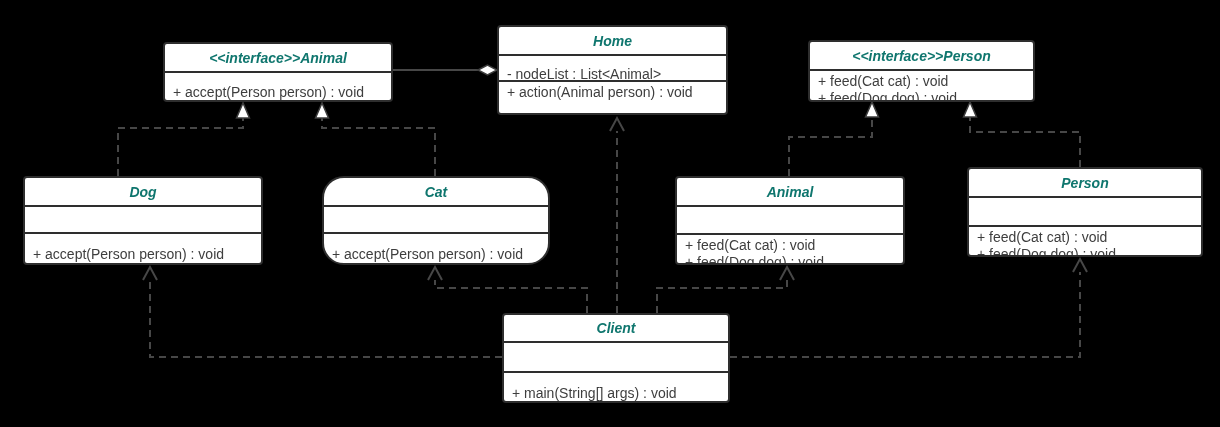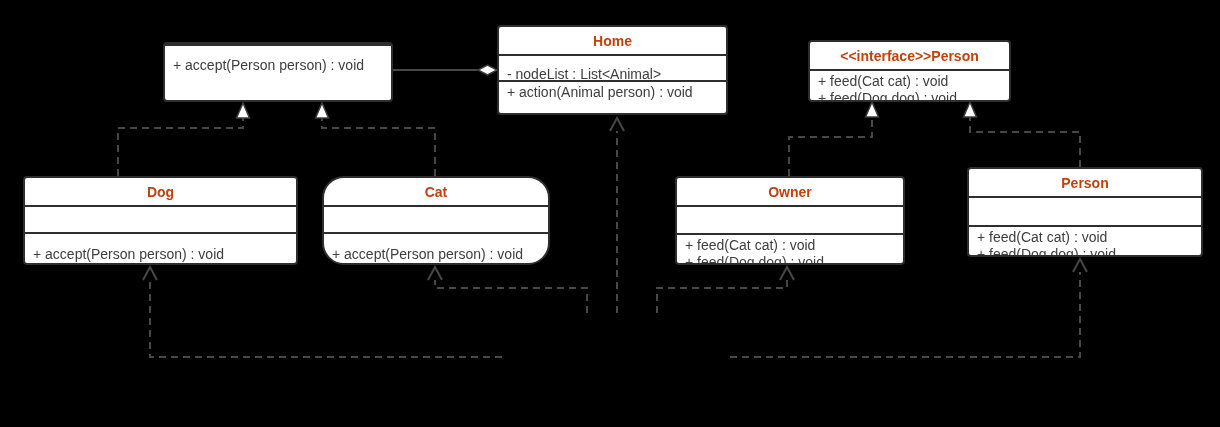--- a/index.html
+++ b/index.html
@@ -6,23 +6,23 @@
   .canvas {
     position:relative; width:1220px; height:427px; background:#000000;
     font-family:"Liberation Sans", sans-serif; overflow:hidden;
   }
   svg.connectors { position:absolute; left:0; top:0; z-index:1; }
   .uml-class {
     position:absolute; background:#ffffff; border:2px solid #2e2e2e;
     border-radius:4px; box-sizing:border-box; color:#3e3e3e; z-index:2;
   }
   .uml-title {
-    font-weight:bold; font-size:14px; text-align:center; color:#c2410c;
+    font-weight:bold; font-size:14px; text-align:center; color:#0f766e;
     display:flex; align-items:center; justify-content:center;
-    box-sizing:border-box; overflow:hidden; white-space:nowrap;
+    box-sizing:border-box; overflow:hidden; white-space:nowrap;font-style:italic;
   }
   .uml-sec {
     border-top:2px solid #2e2e2e; box-sizing:border-box; overflow:hidden;
     font-size:14px; line-height:17px; padding:2px 4px 0 8px; white-space:nowrap;
   }
   .uml-sec.single { display:flex; align-items:center; padding-top:12px; }
   .uml-line { white-space:nowrap; }
 </style>
 </head>
 <body>
@@ -76,71 +76,79 @@
       <polyline points="143,280 150,267 157,280" fill="none" stroke="#474747" stroke-width="2"></polyline>
     </g>
 
     <g>
       <polyline points="730,357 1080,357 1080,272" fill="none" stroke="#474747" stroke-width="2" stroke-dasharray="7 5"></polyline>
       <polyline points="1073,272 1080,259 1087,272" fill="none" stroke="#474747" stroke-width="2"></polyline>
     </g>
   </svg>
 
   <div class="uml-class" style="left:163px; top:42px; width:230px; height:60px;">
+    <div class="uml-title" style="height:27px">&lt;&lt;interface&gt;&gt;Animal</div>
     <div class="uml-sec single" style="height:29px">
       <div class="uml-line">+ accept(Person person) : void</div>
     </div>
   </div>
 
   <div class="uml-class" style="left:497px; top:25px; width:231px; height:90px;">
     <div class="uml-title" style="height:27px">Home</div>
     <div class="uml-sec single" style="height:26px">
       <div class="uml-line">- nodeList : List&lt;Animal&gt;</div>
     </div>
     <div class="uml-sec" style="height:33px">
       <div class="uml-line">+ action(Animal person) : void</div>
     </div>
   </div>
 
-  <div class="uml-class" style="left:808px; top:40px; width:203px; height:62px;">
+  <div class="uml-class" style="left:808px; top:40px; width:227px; height:62px;">
     <div class="uml-title" style="height:27px">&lt;&lt;interface&gt;&gt;Person</div>
     <div class="uml-sec" style="height:31px">
       <div class="uml-line">+ feed(Cat cat) : void</div>
       <div class="uml-line">+ feed(Dog dog) : void</div>
     </div>
   </div>
 
-  <div class="uml-class" style="left:23px; top:176px; width:275px; height:89px;">
+  <div class="uml-class" style="left:23px; top:176px; width:240px; height:89px;">
     <div class="uml-title" style="height:27px">Dog</div>
     <div class="uml-sec" style="height:27px"></div>
     <div class="uml-sec single" style="height:31px">
       <div class="uml-line">+ accept(Person person) : void</div>
     </div>
   </div>
 
   <div class="uml-class" style="left:322px; top:176px; width:228px; height:89px;border-radius:22px;">
     <div class="uml-title" style="height:27px">Cat</div>
     <div class="uml-sec" style="height:27px"></div>
     <div class="uml-sec single" style="height:31px">
       <div class="uml-line">+ accept(Person person) : void</div>
     </div>
   </div>
 
   <div class="uml-class" style="left:675px; top:176px; width:230px; height:89px;">
-    <div class="uml-title" style="height:27px">Owner</div>
+    <div class="uml-title" style="height:27px">Animal</div>
     <div class="uml-sec" style="height:28px"></div>
     <div class="uml-sec" style="height:30px">
       <div class="uml-line">+ feed(Cat cat) : void</div>
       <div class="uml-line">+ feed(Dog dog) : void</div>
     </div>
   </div>
 
   <div class="uml-class" style="left:967px; top:167px; width:236px; height:90px;">
     <div class="uml-title" style="height:27px">Person</div>
     <div class="uml-sec" style="height:29px"></div>
     <div class="uml-sec" style="height:30px">
       <div class="uml-line">+ feed(Cat cat) : void</div>
       <div class="uml-line">+ feed(Dog dog) : void</div>
     </div>
   </div>
 
+  <div class="uml-class" style="left:502px; top:313px; width:228px; height:90px;">
+    <div class="uml-title" style="height:26px">Client</div>
+    <div class="uml-sec" style="height:30px"></div>
+    <div class="uml-sec single" style="height:30px">
+      <div class="uml-line">+ main(String[] args) : void</div>
+    </div>
+  </div>
 
 </div>
 
 </body></html>

